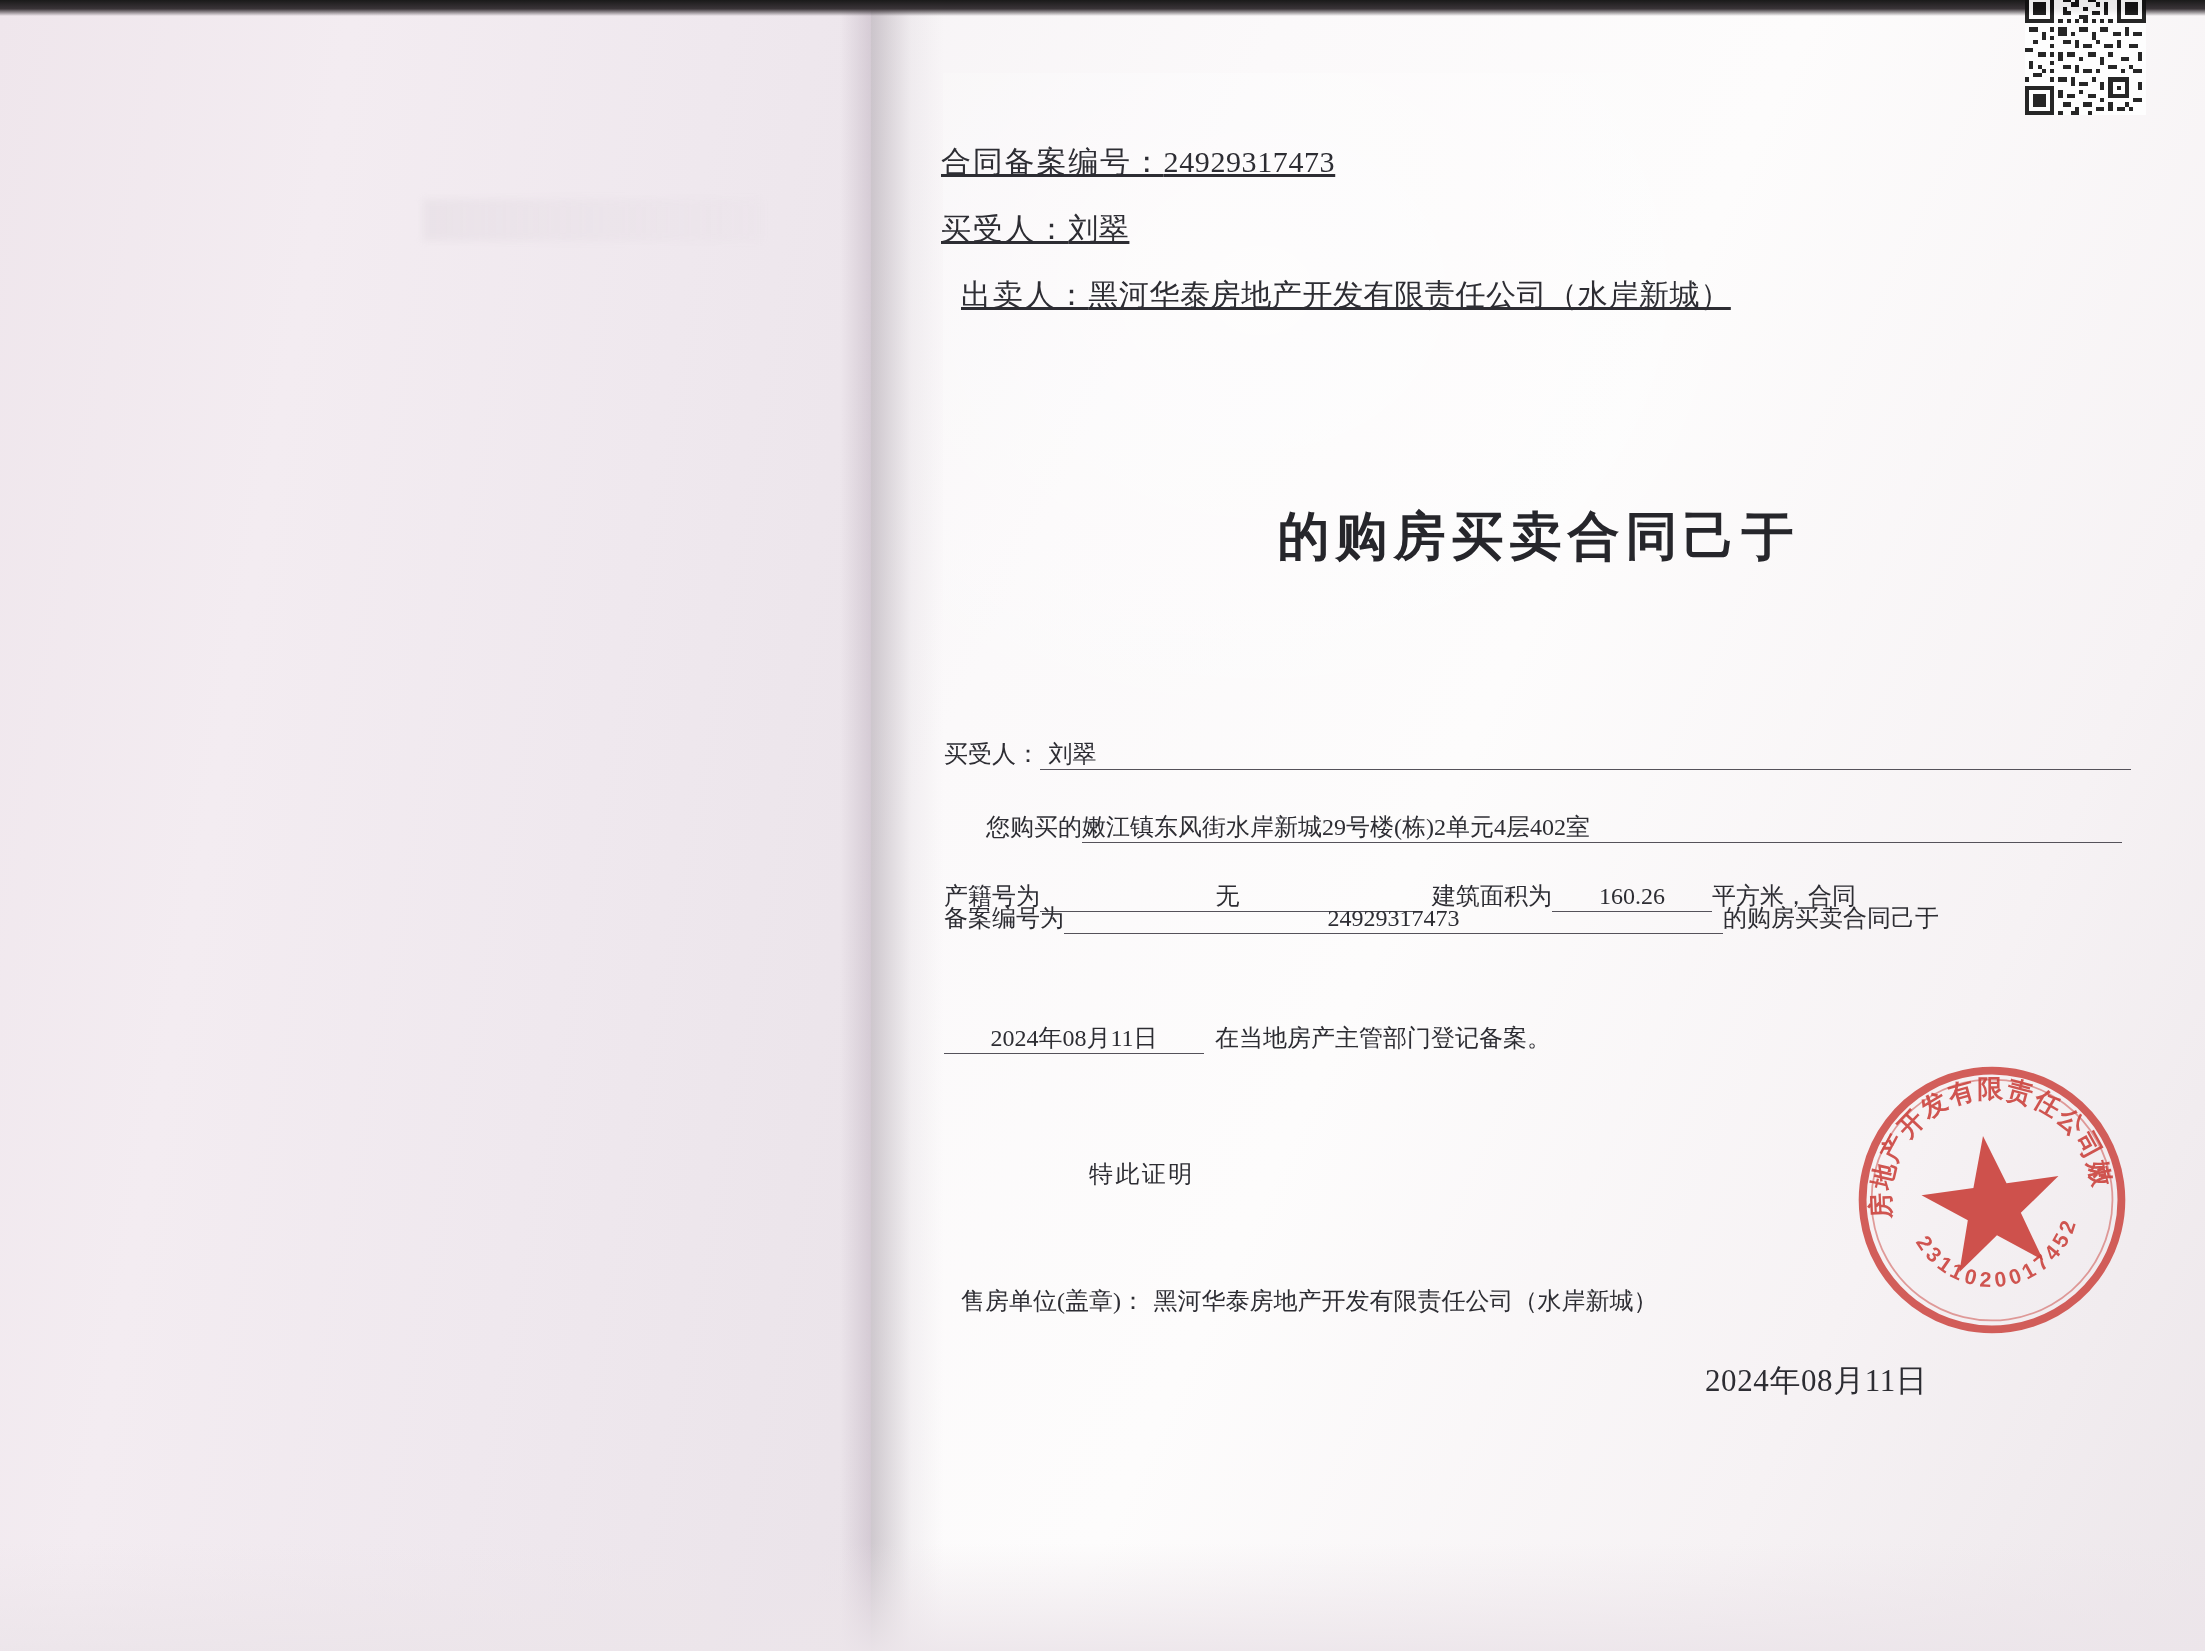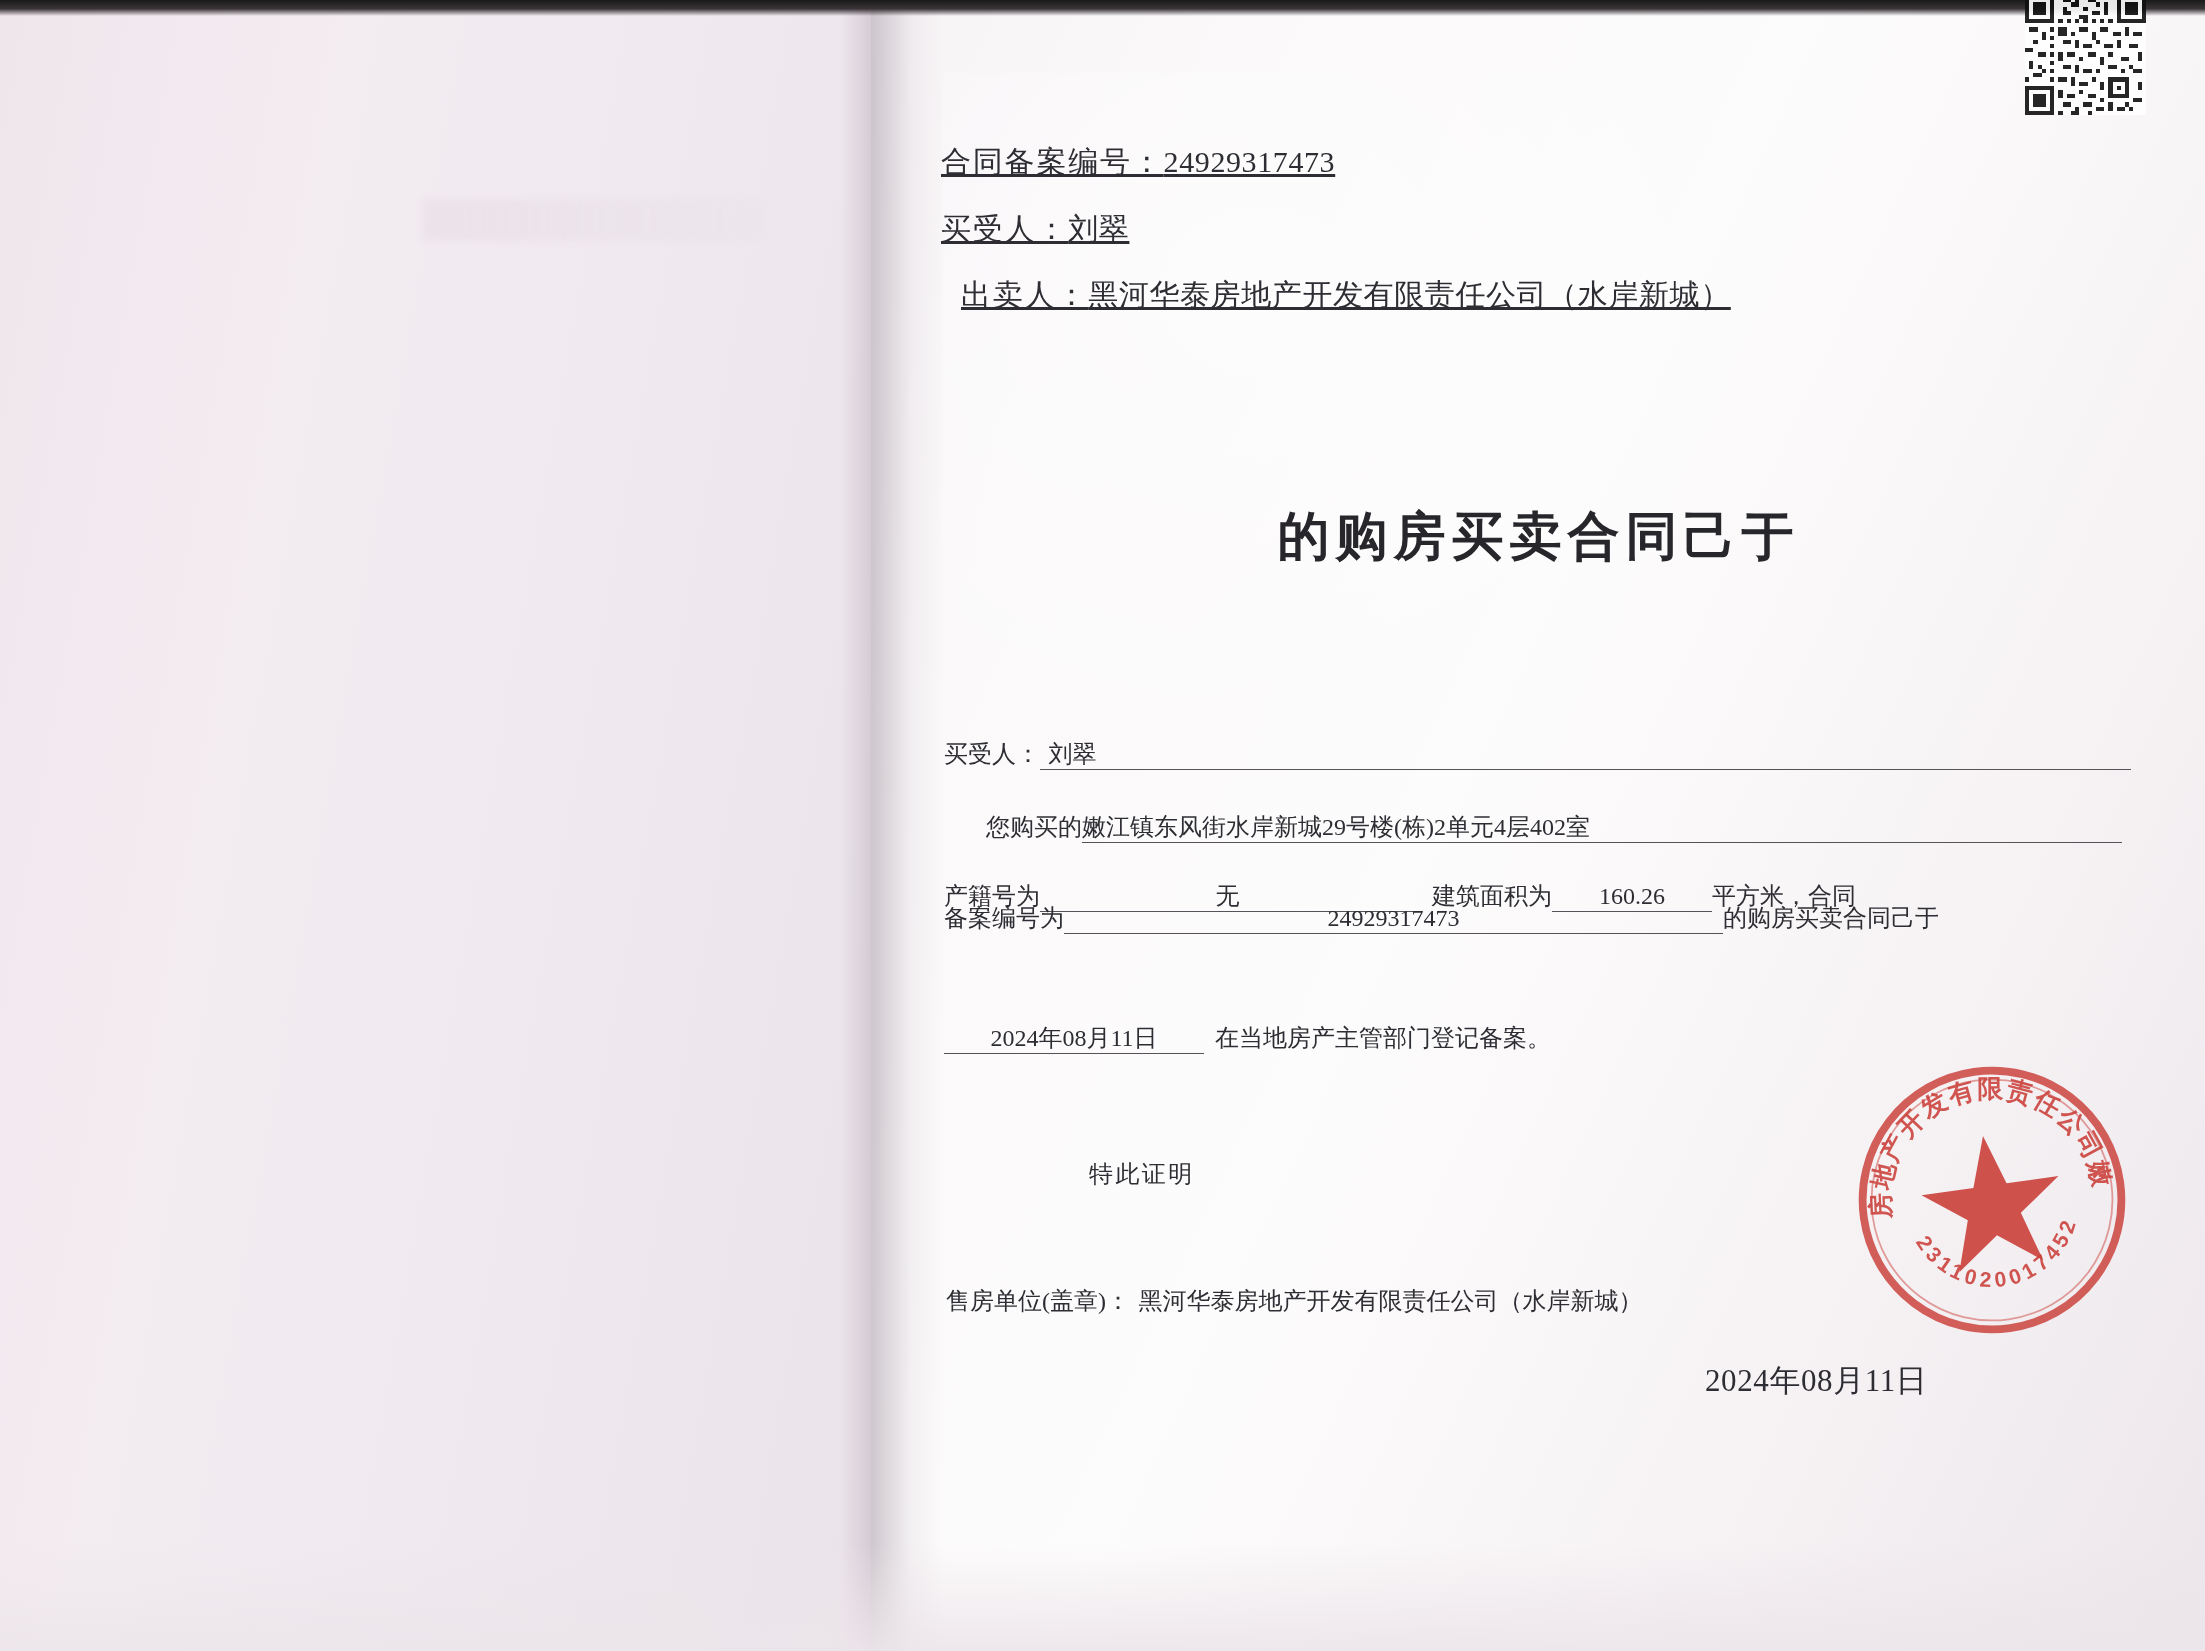--- a/index.html
+++ b/index.html
@@ -325,21 +325,21 @@
     <div class="body-line" style="left:73px; top:868px;">
       <span>备案编号为</span><span class="ul" style="width:659px;">24929317473</span><span>的购房买卖合同己于</span>
     </div>
 
     <div class="body-line" style="left:73px; top:988px;">
       <span class="ul" style="width:260px;">2024年08月11日</span><span style="padding-left:11px;">在当地房产主管部门登记备案。</span>
     </div>
 
     <div class="body-line" style="left:218px; top:1124px; letter-spacing:2.4px;">特此证明</div>
 
-    <div class="body-line" style="left:75px; top:1251px;">
+    <div class="body-line" style="left:90px; top:1251px;">
       <span>售房单位(盖章)：</span><span style="padding-left:8.5px;">黑河华泰房地产开发有限责任公司（水岸新城）</span>
     </div>
 
     <svg class="stamp" viewBox="0 0 260 260">
       <g transform="rotate(-8 130 130)">
         <circle cx="130" cy="130" r="116" fill="none" stroke="#c8352f" stroke-width="7" opacity="0.85"></circle>
         <circle cx="130" cy="130" r="108" fill="none" stroke="#c8352f" stroke-width="1.6" opacity="0.5"></circle>
         <path id="sealArc" d="M 130 130 m -92,0 a 92,92 0 1,1 184,0" fill="none"></path>
         <text font-family="'Liberation Serif', serif" font-size="23" font-weight="bold" fill="#c8352f" letter-spacing="1.6" opacity="0.9">
           <textPath href="#sealArc" startOffset="50%" text-anchor="middle">黑河华泰房地产开发有限责任公司嫩江分公司</textPath>

